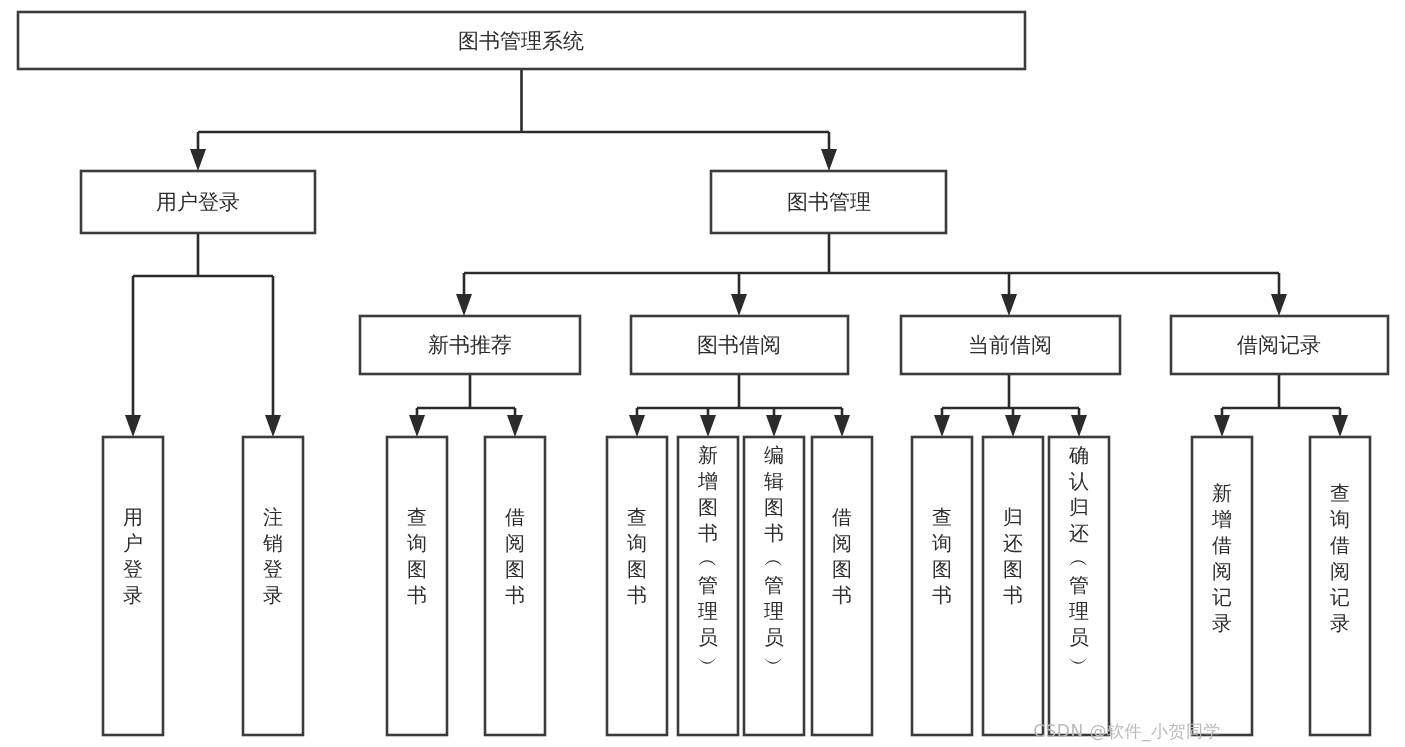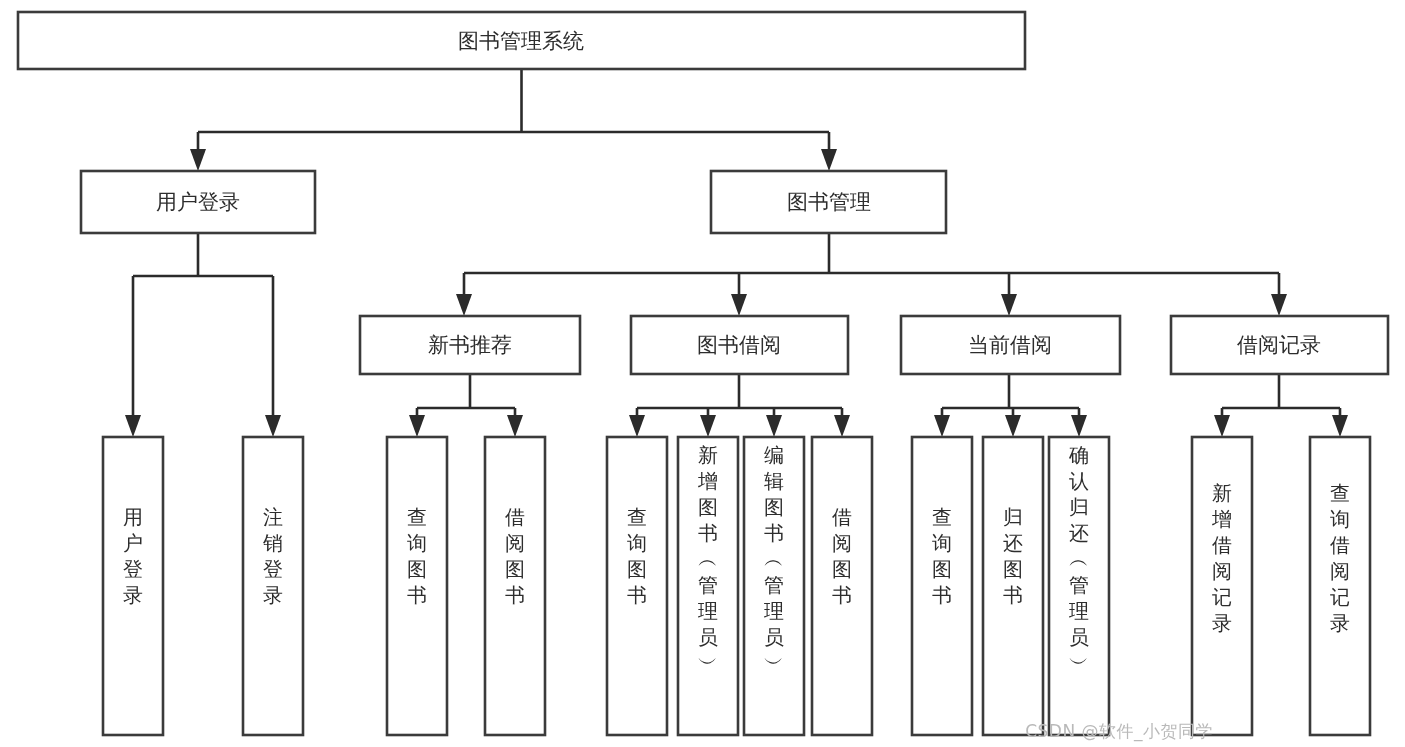--- a/index.html
+++ b/index.html
@@ -49,21 +49,21 @@
     dominant-baseline: middle;
   }
   .node-label-v {
     font-family: "DejaVu Sans", "Liberation Sans", sans-serif;
     font-size: 20px;
     fill: #2d2d2d;
     text-anchor: middle;
   }
   .watermark {
     position: absolute;
-    right: 16px;
+    right: 8px;
     bottom: 4px;
     font-family: "DejaVu Sans", "Liberation Sans", sans-serif;
     font-size: 17px;
     color: #b9b9b9;
     white-space: nowrap;
     letter-spacing: 0.5px;
   }
 </style>
 </head>
 <body>

